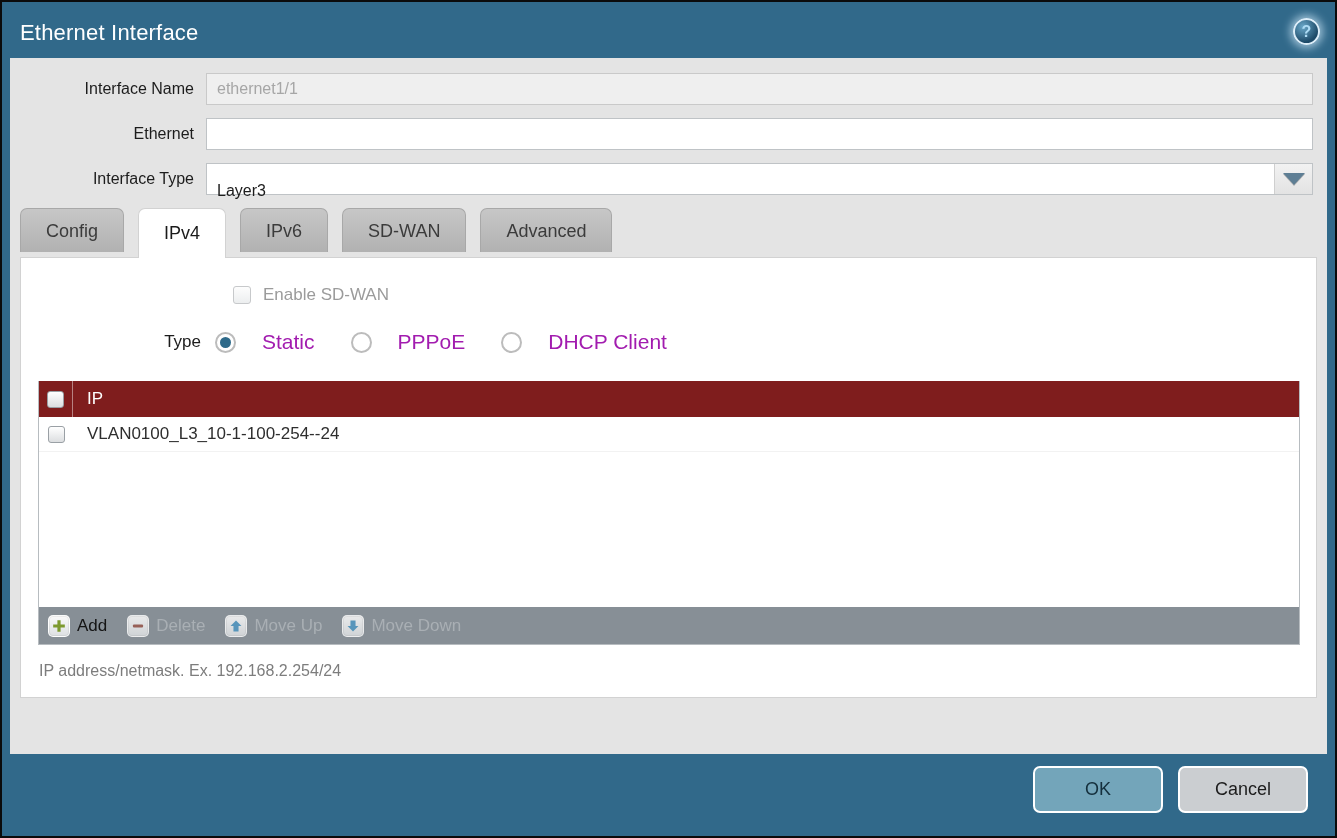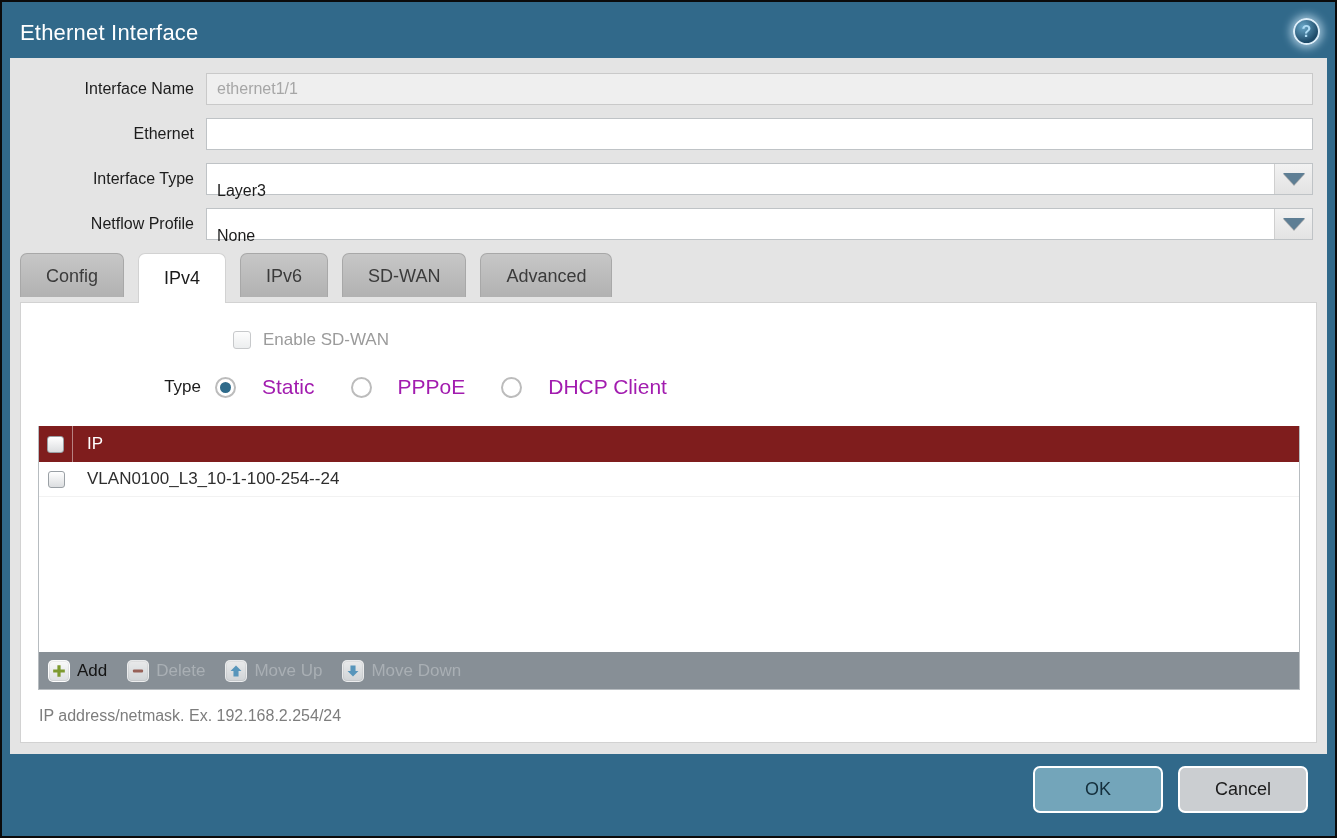--- a/index.html
+++ b/index.html
@@ -162,29 +162,20 @@
     <div class="form-row">
       <span class="form-label">Interface Type</span>
       <div class="combo">
         <div class="combo-text">Layer3</div>
         <div class="combo-btn">
           <div class="tri"></div>
         </div>
       </div>
     </div>
 
-    <div class="form-row">
-      <span class="form-label">Netflow Profile</span>
-      <div class="combo">
-        <div class="combo-text">None</div>
-        <div class="combo-btn">
-          <div class="tri"></div>
-        </div>
-      </div>
-    </div>
 
     <div class="tabs">
       <div class="tab">Config</div>
       <div class="tab active">IPv4</div>
       <div class="tab">IPv6</div>
       <div class="tab">SD-WAN</div>
       <div class="tab">Advanced</div>
     </div>
 
     <div class="panel">

